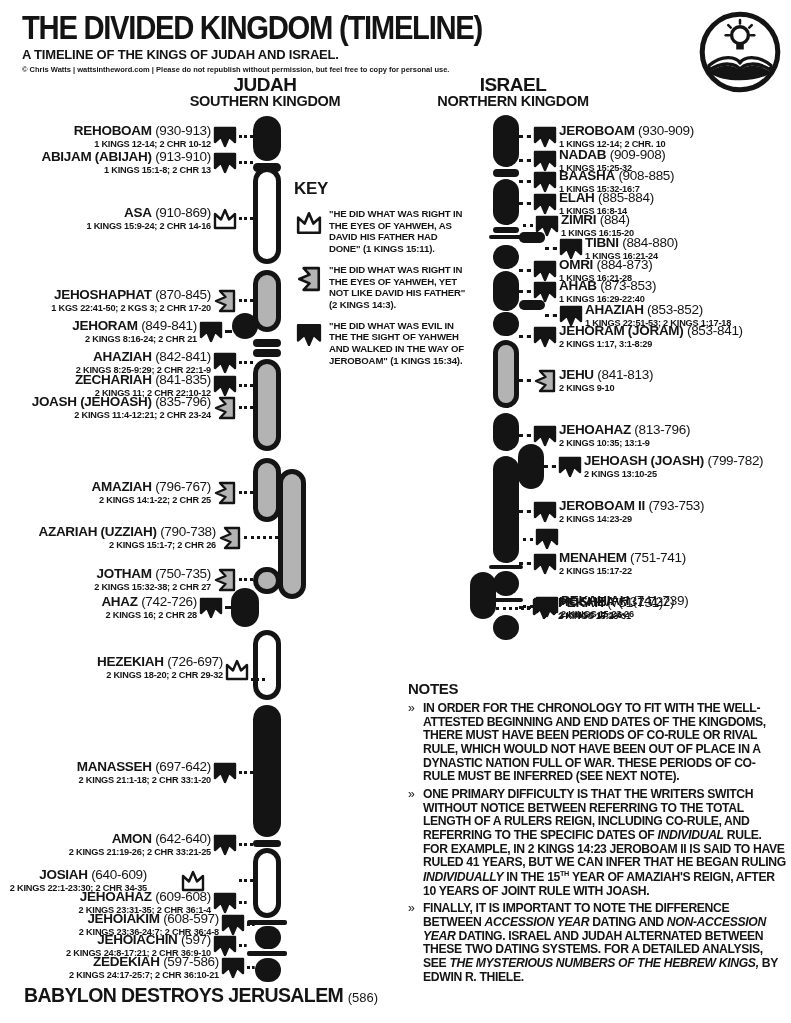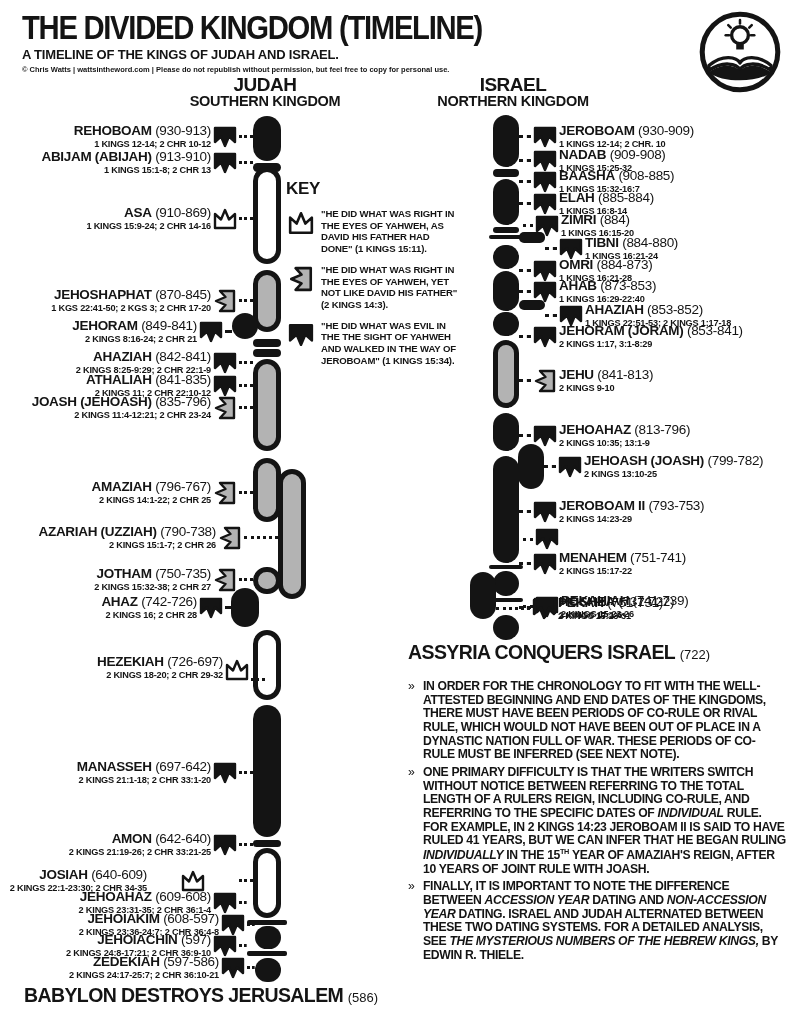--- a/index.html
+++ b/index.html
@@ -26,21 +26,21 @@
   .klabel{line-height:1;}
   .klabel.right{text-align:right;}
   .klabel.left{text-align:left;}
   .kname{font-size:13.5px;letter-spacing:-.3px;white-space:nowrap;line-height:1;}
   .kname b{font-weight:bold;}
   .kyears{font-weight:normal;}
   .krefs{font-size:9.2px;font-weight:bold;letter-spacing:-.2px;white-space:nowrap;line-height:1.2;margin-top:1px;}
   .crown{display:inline-flex;margin:0 2px;flex:0 0 auto;}
   .dots{height:0;border-top:3px dotted #141414;flex:0 0 auto;}
   
-  .key{position:absolute;left:286px;top:179px;width:174px;}
+  .key{position:absolute;left:294px;top:179px;width:174px;}
   .key-title{font-size:17px;font-weight:bold;letter-spacing:-.3px;}
   .key-entry{display:flex;gap:5px;margin-top:9px;align-items:flex-start;}
   .key-entry .crown{margin-top:3px;}
   .key-text{font-size:9.6px;font-weight:bold;line-height:1.22;letter-spacing:-.15px;}
   
   .event{position:absolute;white-space:nowrap;}
   .event-label{font-size:19.5px;font-weight:bold;letter-spacing:-.6px;}
   .event-year{font-size:13px;font-weight:normal;}
   
   .notes{position:absolute;left:408px;top:680px;width:378px;}
@@ -198,21 +198,21 @@
         </div>
         <span class="crown" style="transform:rotate(180deg)">
           <svg width="24" height="22" viewBox="0 0 24 22">
             <path d="M2 20 L2 6 L8 11.5 L12 2 L16 11.5 L22 6 L22 20 Z" fill="#141414" stroke="#141414" stroke-width="2.4" stroke-linejoin="round"></path>
           </svg>
         </span>
         <span class="dots" style="width:14px"></span>
       </div>
       <div class="krow" style="top: 373px; right: 538px;">
         <div class="klabel right">
-          <div class="kname"><b>ATHALIAH</b> <span class="kyears">(841-835)</span></div>
+          <div class="kname"><b>ZECHARIAH</b> <span class="kyears">(841-835)</span></div>
           <div class="krefs">2 KINGS 11; 2 CHR 22:10-12</div>
         </div>
         <span class="crown" style="transform:rotate(180deg)">
           <svg width="24" height="22" viewBox="0 0 24 22">
             <path d="M2 20 L2 6 L8 11.5 L12 2 L16 11.5 L22 6 L22 20 Z" fill="#141414" stroke="#141414" stroke-width="2.4" stroke-linejoin="round"></path>
           </svg>
         </span>
         <span class="dots" style="width:14px"></span>
       </div>
       <div class="krow" style="top: 395px; right: 538px;">
@@ -620,30 +620,27 @@
           <span class="crown" style="transform:rotate(180deg)">
             <svg width="26" height="24" viewBox="0 0 24 22">
               <path d="M2 20 L2 6 L8 11.5 L12 2 L16 11.5 L22 6 L22 20 Z" fill="#141414" stroke="#141414" stroke-width="2.4" stroke-linejoin="round"></path>
             </svg>
           </span>
           <div class="key-text">"HE DID WHAT WAS EVIL IN THE THE SIGHT OF YAHWEH AND WALKED IN THE WAY OF JEROBOAM" (1 KINGS 15:34).</div>
         </div>
       </div>
   </div>
 
-  <div class="event" style="left:408px;top:641px">
-    <span class="event-label">ASSYRIA CONQUERS ISRAEL</span>
-    <span class="event-year">(722)</span>
-  </div>
   <div class="event" style="left:24px;top:984px">
     <span class="event-label">BABYLON DESTROYS JERUSALEM</span>
     <span class="event-year">(586)</span>
   </div>
 
   <div class="notes">
+    <div class="notes-title">NOTES</div>
     <div id="notes-items">
         <div class="note-item"><span class="note-marker">»</span>IN ORDER FOR THE CHRONOLOGY TO FIT WITH THE WELL-ATTESTED BEGINNING AND END DATES OF THE KINGDOMS, THERE MUST HAVE BEEN PERIODS OF CO-RULE OR RIVAL RULE, WHICH WOULD NOT HAVE BEEN OUT OF PLACE IN A DYNASTIC NATION FULL OF WAR. THESE PERIODS OF CO-RULE MUST BE INFERRED (SEE NEXT NOTE).</div>
         <div class="note-item"><span class="note-marker">»</span>ONE PRIMARY DIFFICULTY IS THAT THE WRITERS SWITCH WITHOUT NOTICE BETWEEN REFERRING TO THE TOTAL LENGTH OF A RULERS REIGN, INCLUDING CO-RULE, AND REFERRING TO THE SPECIFIC DATES OF <i>INDIVIDUAL</i> RULE. FOR EXAMPLE, IN 2 KINGS 14:23 JEROBOAM II IS SAID TO HAVE RULED 41 YEARS, BUT WE CAN INFER THAT HE BEGAN RULING <i>INDIVIDUALLY</i> IN THE 15<sup>TH</sup> YEAR OF AMAZIAH'S REIGN, AFTER 10 YEARS OF JOINT RULE WITH JOASH.</div>
         <div class="note-item"><span class="note-marker">»</span>FINALLY, IT IS IMPORTANT TO NOTE THE DIFFERENCE BETWEEN <i>ACCESSION YEAR</i> DATING AND <i>NON-ACCESSION YEAR</i> DATING. ISRAEL AND JUDAH ALTERNATED BETWEEN THESE TWO DATING SYSTEMS. FOR A DETAILED ANALYSIS, SEE <i>THE MYSTERIOUS NUMBERS OF THE HEBREW KINGS,</i> BY EDWIN R. THIELE.</div>
       </div>
   </div>
 
 </div>
 
 </body></html>

